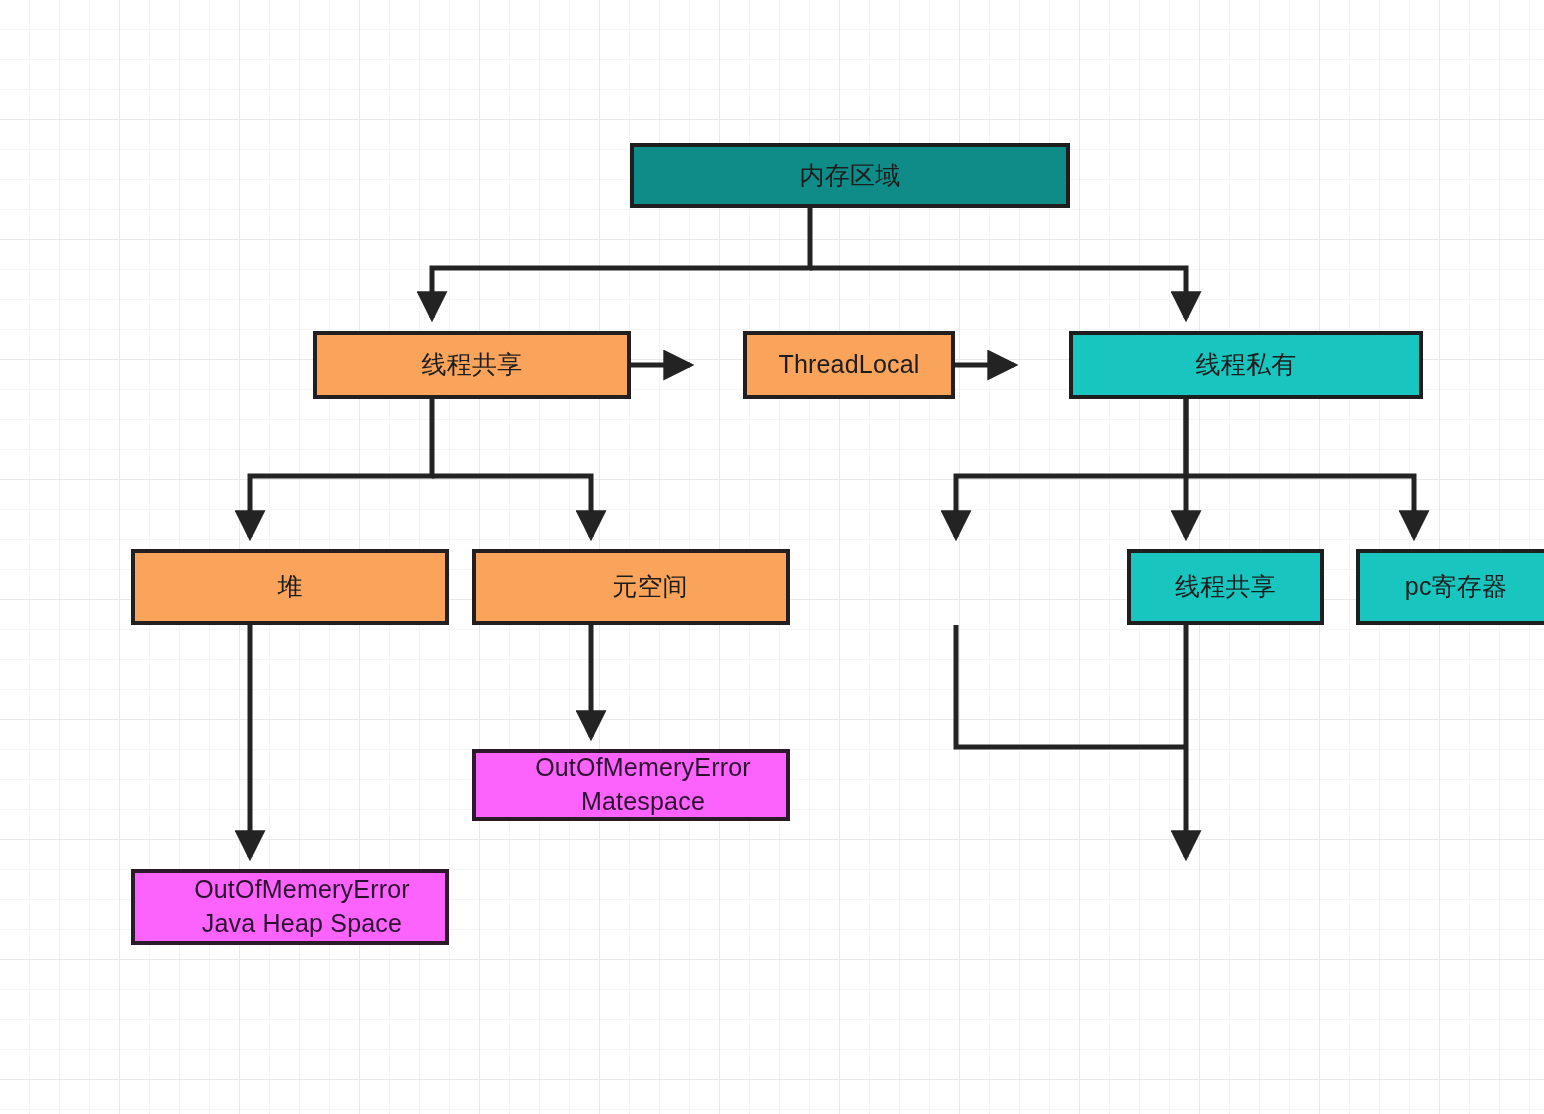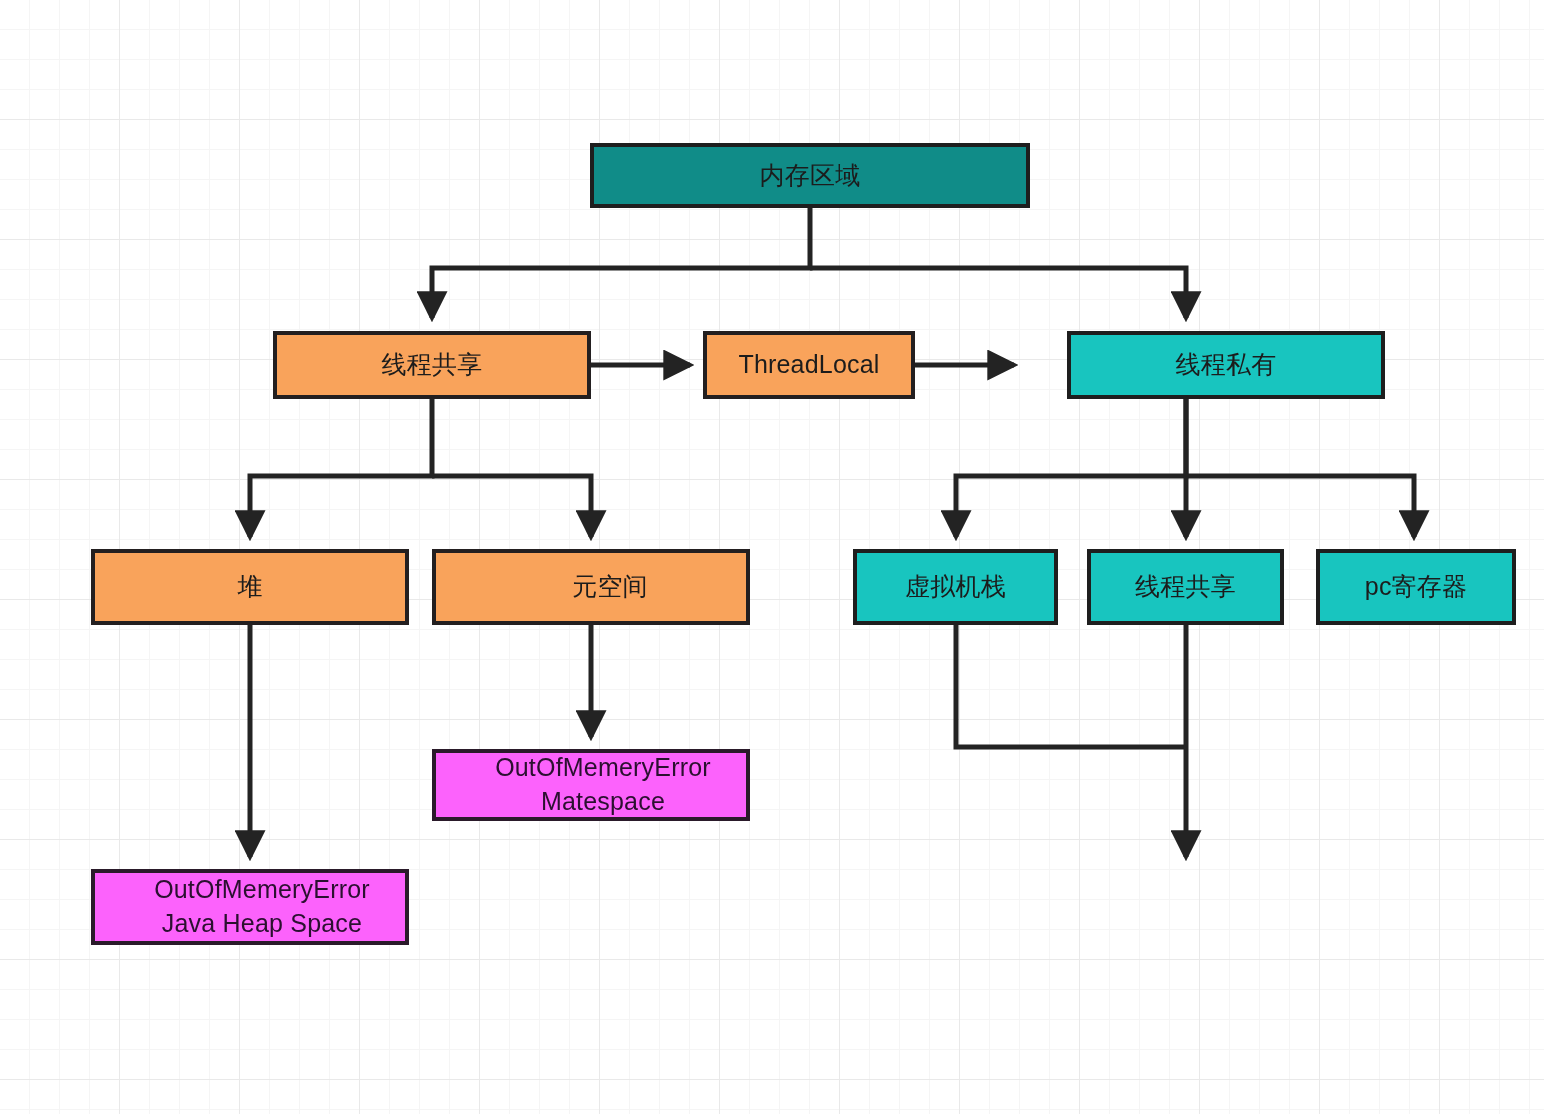--- a/index.html
+++ b/index.html
@@ -39,20 +39,21 @@
     box-sizing: border-box;
     border: 4px solid #232323;
     display: flex;
     align-items: center;
     justify-content: center;
     text-align: center;
     line-height: 1.35;
     color: #1c1c1c;
     white-space: pre-line;
     letter-spacing: 0.2px;
+    margin-left: 40px;
   }
   .node.teal   { background: #108c88; border-color: #1e1e1e; }
   .node.orange { background: #f9a35b; border-color: #231f20; }
   .node.cyan   { background: #18c5bf; border-color: #1e1e1e; }
   .node.pink   { background: #fc62fc; border-color: #2a1a2a; color: #2b1030; padding-left: 24px; }
   .node.cjk { font-size: 25px; }
   .node.latin { font-size: 25px; }
 </style>
 </head>
 <body>
@@ -91,24 +92,23 @@
 
       <path d="M 956 625 L 956 747 L 1186 747"></path>
 
       <path d="M 1186 625 L 1186 857" marker-end="url(#arrow)"></path>
     </g>
   </svg>
 
   <div class="node teal cjk" style="left: 590px; top: 143px; width: 440px; height: 65px;">内存区域</div>
   <div class="node orange latin" style="left: 703px; top: 331px; width: 212px; height: 68px;">ThreadLocal</div>
   <div class="node orange cjk" style="left: 273px; top: 331px; width: 318px; height: 68px;">线程共享</div>
-  <div class="node cyan cjk" style="left: 1067px; top: 331px; width: 318px; height: 68px;">线程私有</div>
+  <div class="node cyan cjk" style="left: 1029px; top: 331px; width: 354px; height: 68px;">线程私有</div>
   <div class="node orange cjk" style="left: 91px; top: 549px; width: 318px; height: 76px;">堆</div>
   <div class="node orange cjk" style="left: 432px; top: 549px; width: 318px; height: 76px; padding-left: 38px;">元空间</div>
-  <div class="node cyan cjk" style="left: 853px; top: 549px; width: 205px; height: 76px;">虚拟机栈</div>
   <div class="node cyan cjk" style="left: 1087px; top: 549px; width: 197px; height: 76px;">线程共享</div>
   <div class="node cyan cjk" style="left: 1316px; top: 549px; width: 200px; height: 76px;">pc寄存器</div>
   <div class="node pink latin" style="left: 432px; top: 749px; width: 318px; height: 72px;">OutOfMemeryError
 Matespace</div>
   <div class="node pink latin" style="left: 91px; top: 869px; width: 318px; height: 76px;">OutOfMemeryError
 Java Heap Space</div>
 
 </div>
 
 </body></html>

